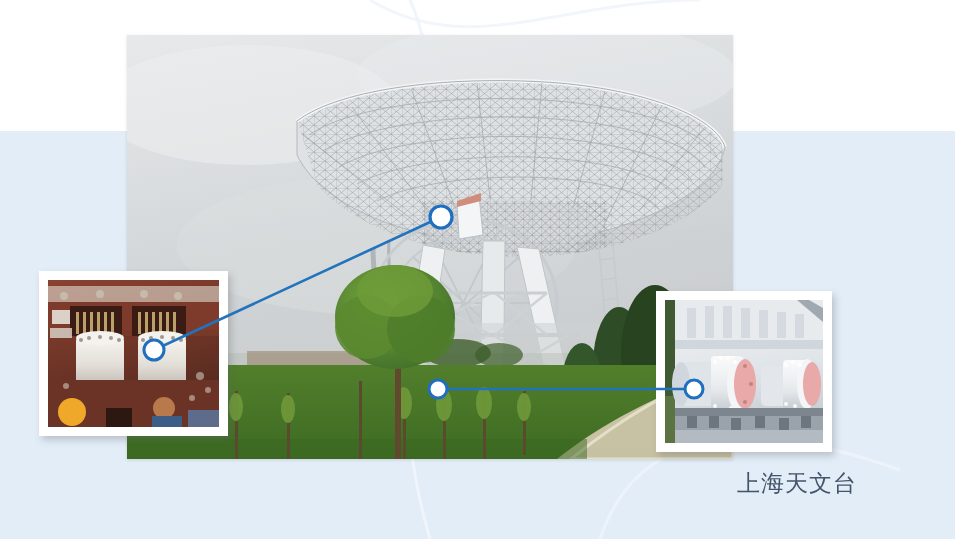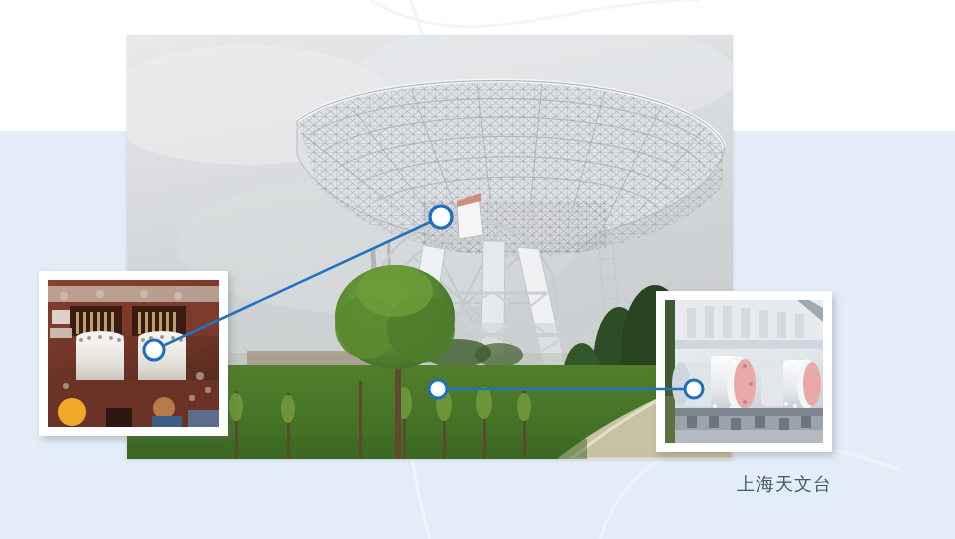--- a/index.html
+++ b/index.html
@@ -81,21 +81,21 @@
     left: 0; top: 0;
     width: 955px; height: 539px;
     pointer-events: none;
   }
 
   
   .caption {
     position: absolute;
     left: 737px; top: 470px;
     font-family: "Liberation Serif", "DejaVu Serif", serif;
-    font-size: 18px;
+    font-size: 23px;
     line-height: 28px;
     letter-spacing: 1px;
     color: #44546a;
     white-space: nowrap;
   }
 </style>
 </head>
 <body>
 
 <div class="slide">

